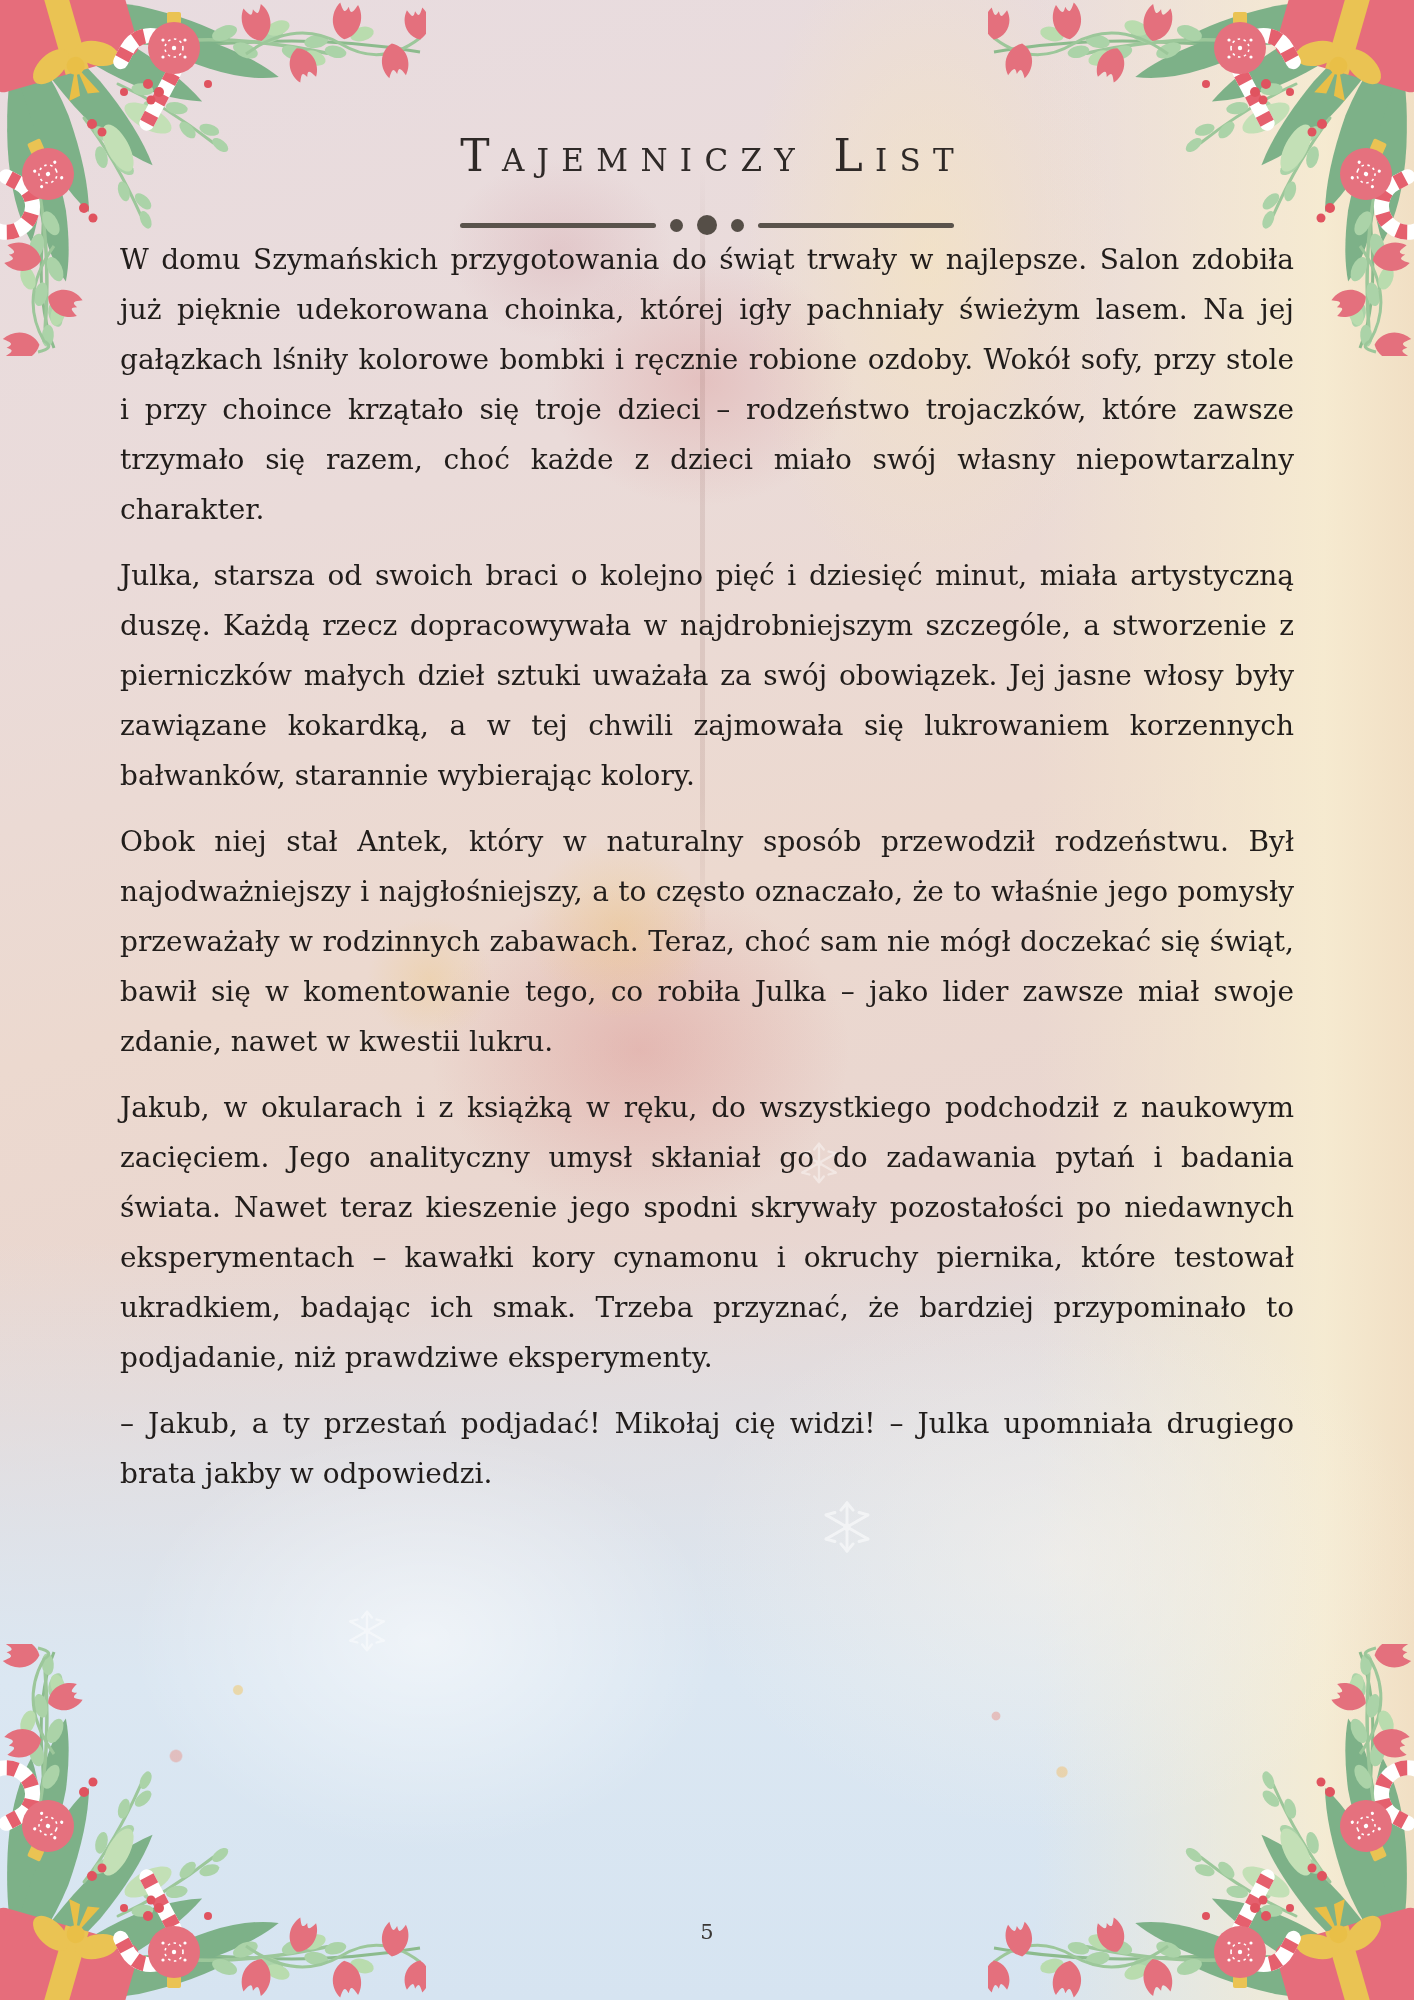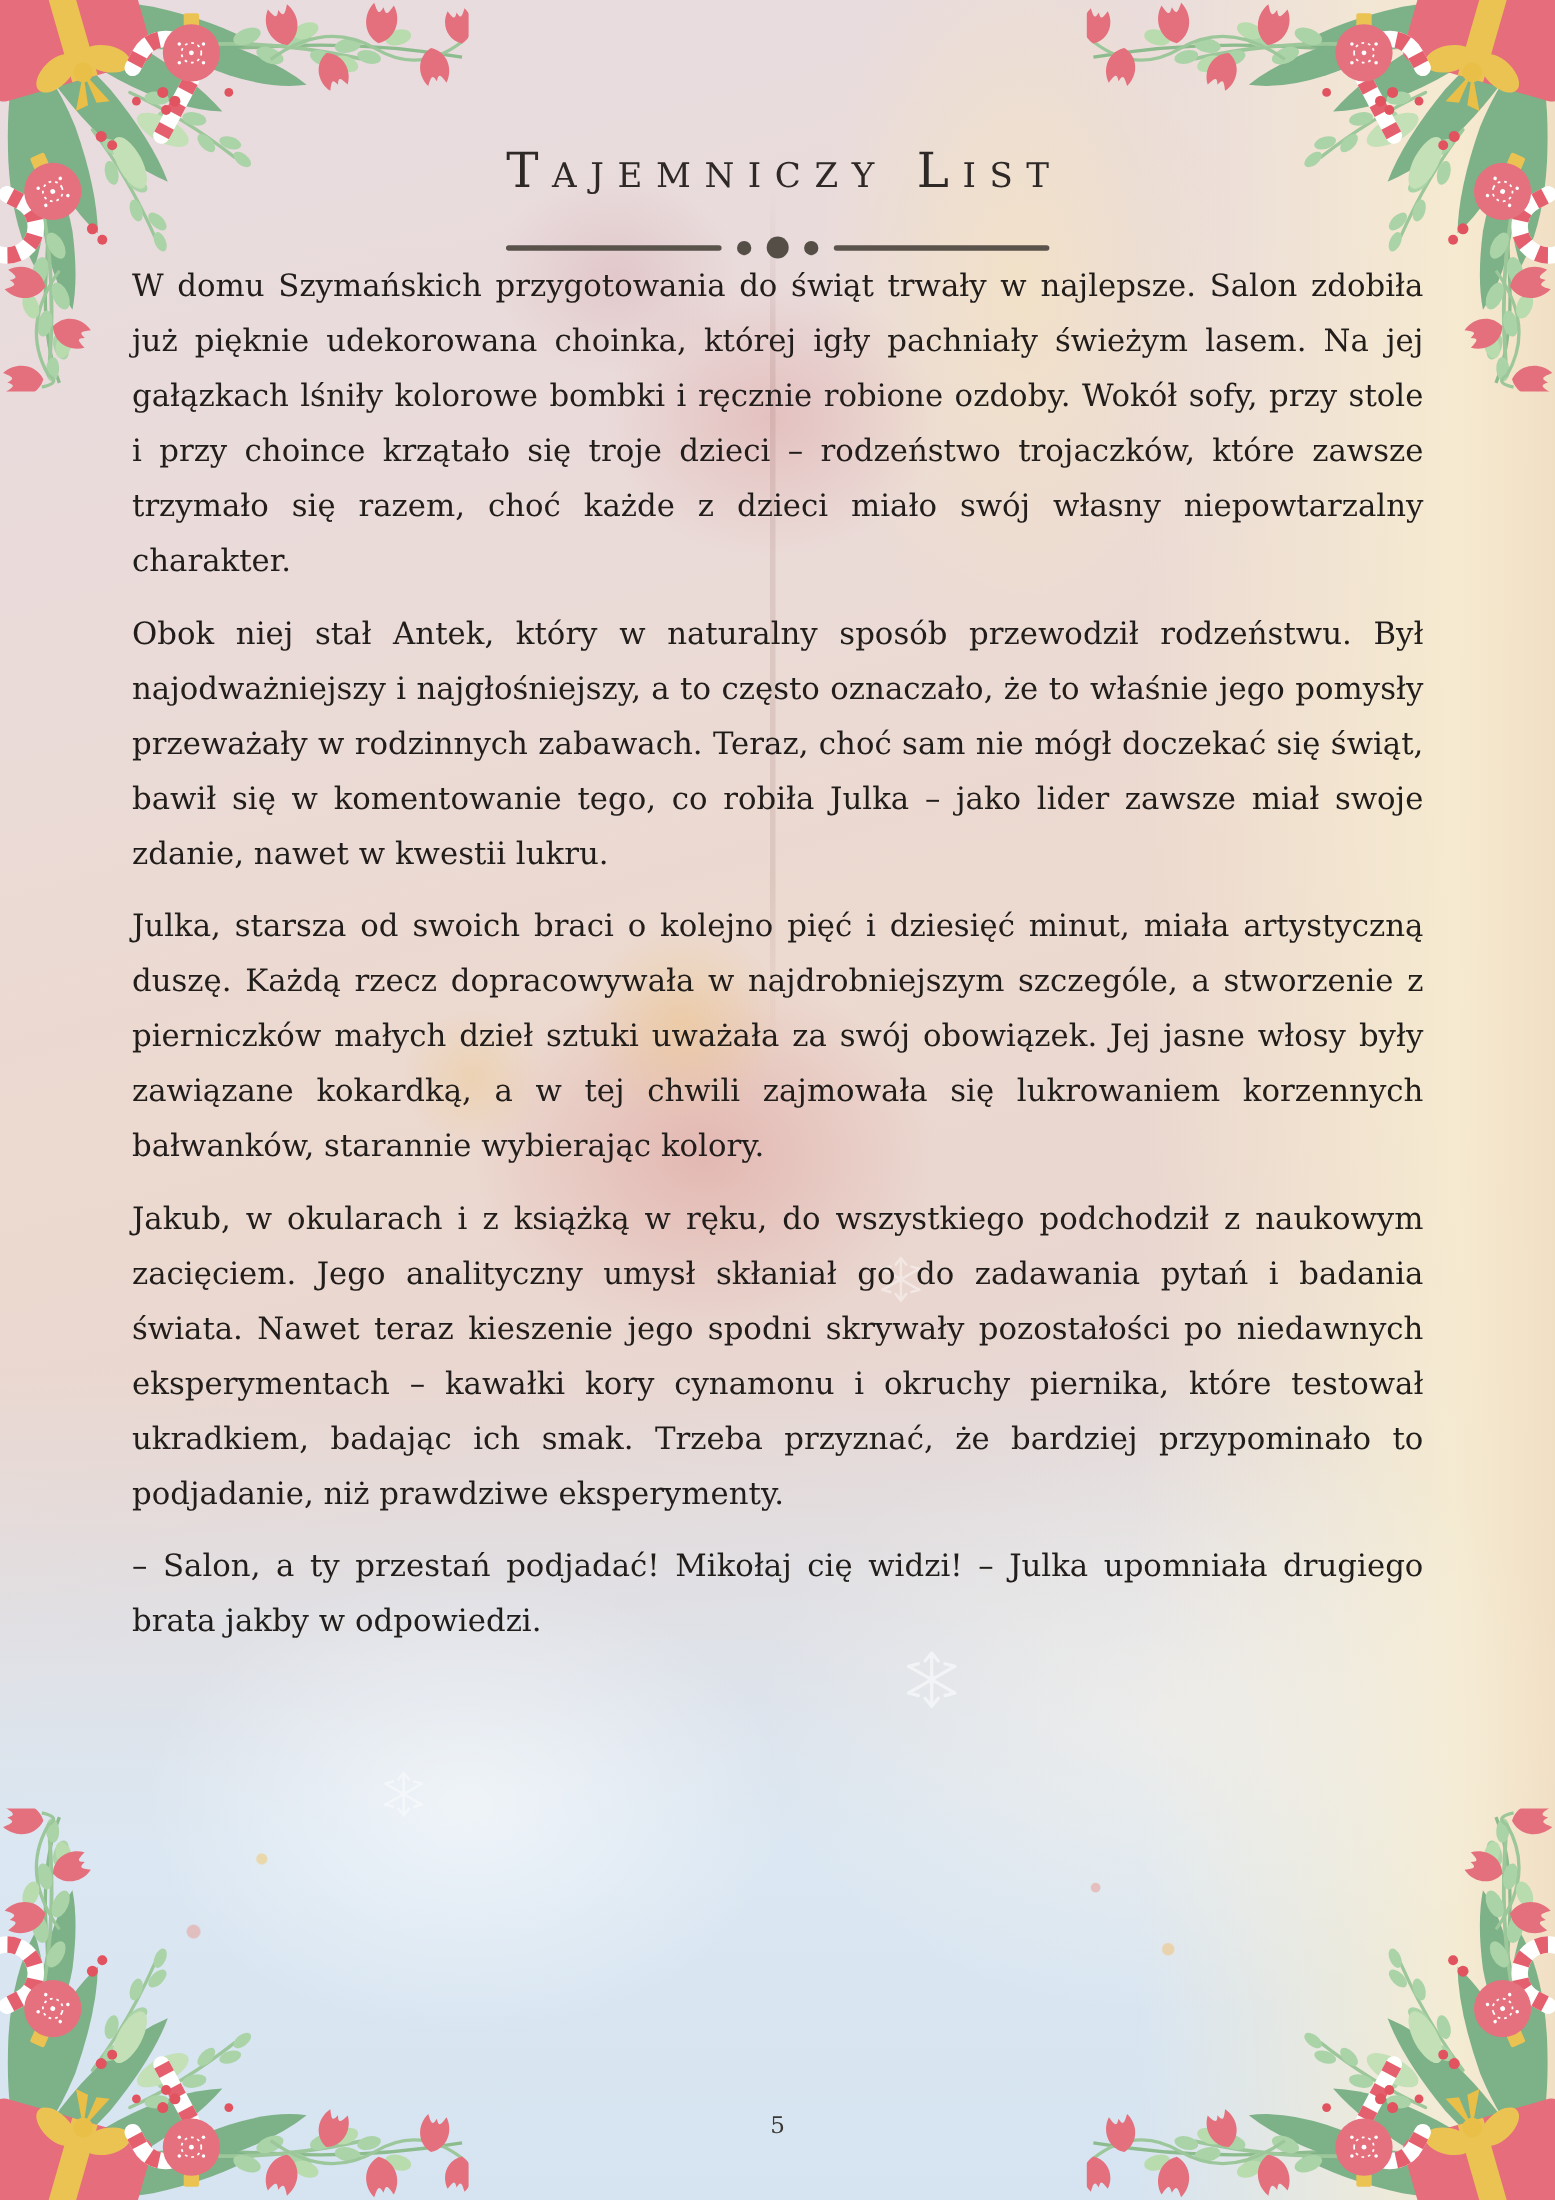--- a/index.html
+++ b/index.html
@@ -223,24 +223,24 @@
     <div class="divider">
       <span class="rule"></span>
       <span class="dot s"></span>
       <span class="dot l"></span>
       <span class="dot s"></span>
       <span class="rule"></span>
     </div>
 
     <section class="story">
       <p>W domu Szymańskich przygotowania do świąt trwały w najlepsze. Salon zdobiła już pięknie udekorowana choinka, której igły pachniały świeżym lasem. Na jej gałązkach lśniły kolorowe bombki i ręcznie robione ozdoby. Wokół sofy, przy stole i przy choince krzątało się troje dzieci – rodzeństwo trojaczków, które zawsze trzymało się razem, choć każde z dzieci miało swój własny niepowtarzalny charakter.</p>
+      <p>Julka, starsza od swoich braci o kolejno pięć i dziesięć minut, miała artystyczną duszę. Każdą rzecz dopracowywała w najdrobniejszym szczególe, a stworzenie z pierniczków małych dzieł sztuki uważała za swój obowiązek. Jej jasne włosy były zawiązane kokardką, a w tej chwili zajmowała się lukrowaniem korzennych bałwanków, starannie wybierając kolory.</p>
       <p>Obok niej stał Antek, który w naturalny sposób przewodził rodzeństwu. Był najodważniejszy i najgłośniejszy, a to często oznaczało, że to właśnie jego pomysły przeważały w rodzinnych zabawach. Teraz, choć sam nie mógł doczekać się świąt, bawił się w komentowanie tego, co robiła Julka – jako lider zawsze miał swoje zdanie, nawet w kwestii lukru.</p>
-      <p>Julka, starsza od swoich braci o kolejno pięć i dziesięć minut, miała artystyczną duszę. Każdą rzecz dopracowywała w najdrobniejszym szczególe, a stworzenie z pierniczków małych dzieł sztuki uważała za swój obowiązek. Jej jasne włosy były zawiązane kokardką, a w tej chwili zajmowała się lukrowaniem korzennych bałwanków, starannie wybierając kolory.</p>
       <p>Jakub, w okularach i z książką w ręku, do wszystkiego podchodził z naukowym zacięciem. Jego analityczny umysł skłaniał go do zadawania pytań i badania świata. Nawet teraz kieszenie jego spodni skrywały pozostałości po niedawnych eksperymentach – kawałki kory cynamonu i okruchy piernika, które testował ukradkiem, badając ich smak. Trzeba przyznać, że bardziej przypominało to podjadanie, niż prawdziwe eksperymenty.</p>
-      <p>– Salon, a ty przestań podjadać! Mikołaj cię widzi! – Julka upomniała drugiego brata jakby w odpowiedzi.</p>
+      <p>– Jakub, a ty przestań podjadać! Mikołaj cię widzi! – Julka upomniała drugiego brata jakby w odpowiedzi.</p>
     </section>
   </main>
 
   <footer class="footer">
     <span class="page-number">5</span>
   </footer>
 
 </div>
 
 </body></html>

